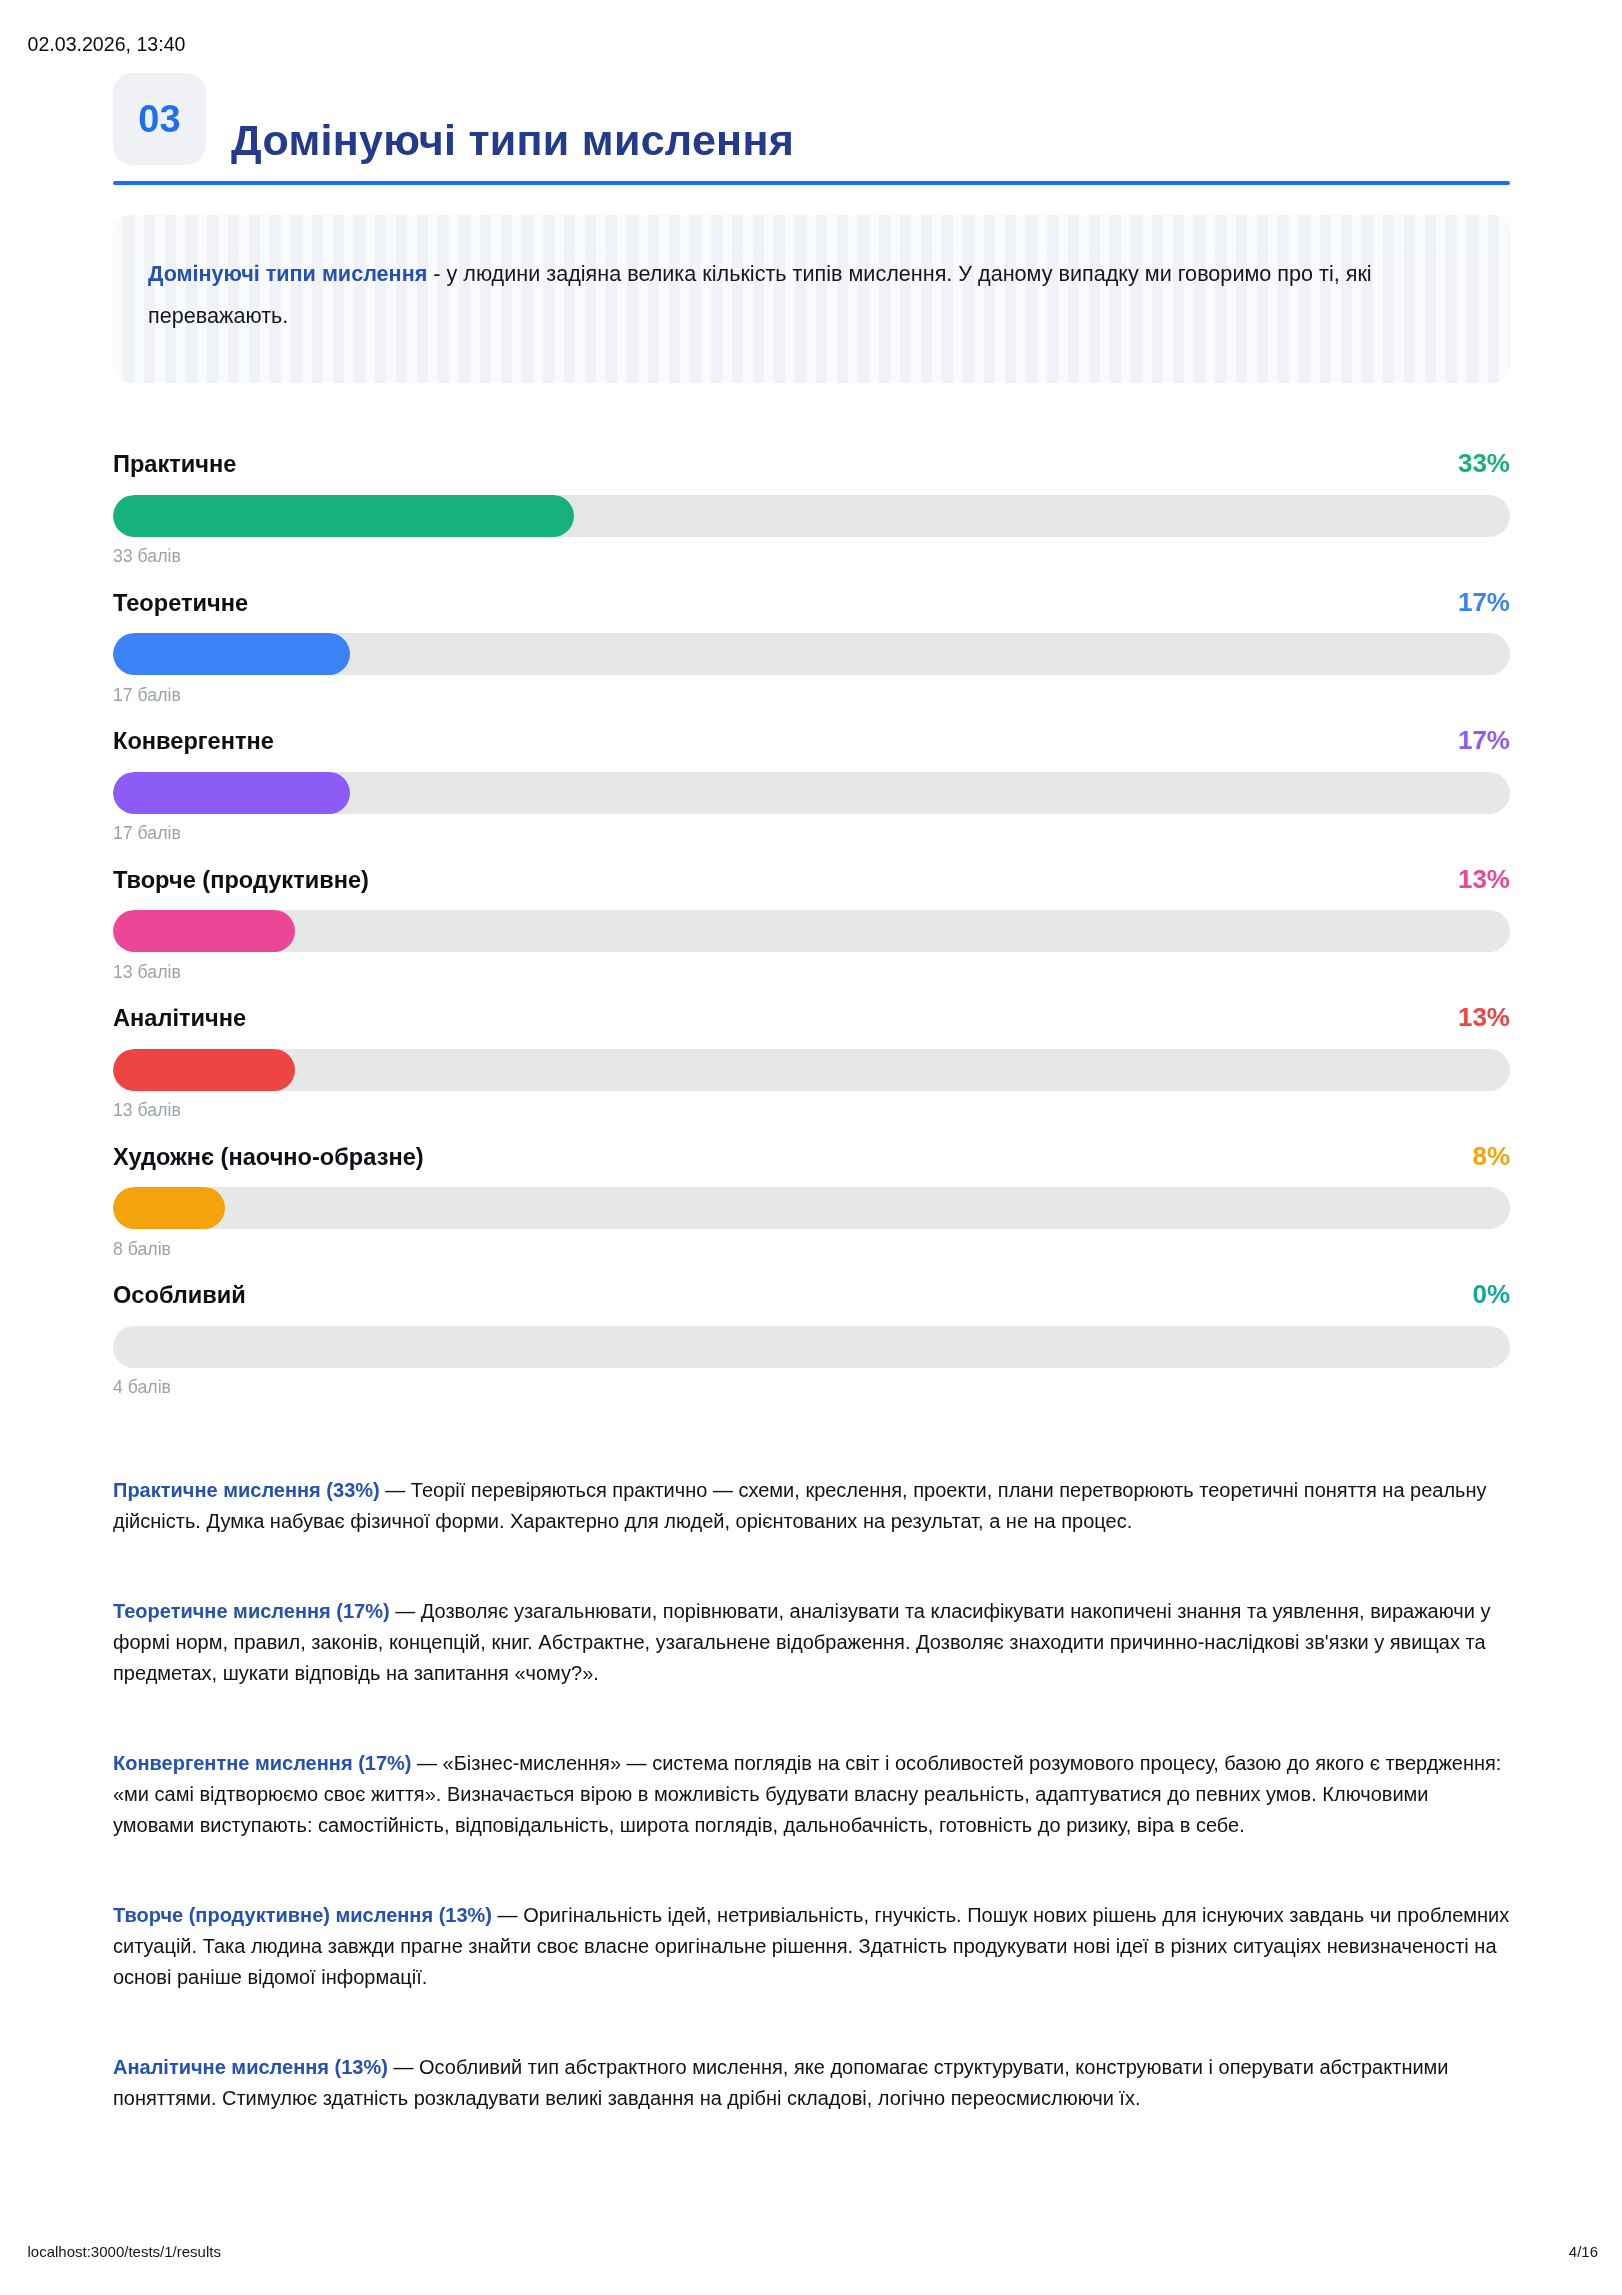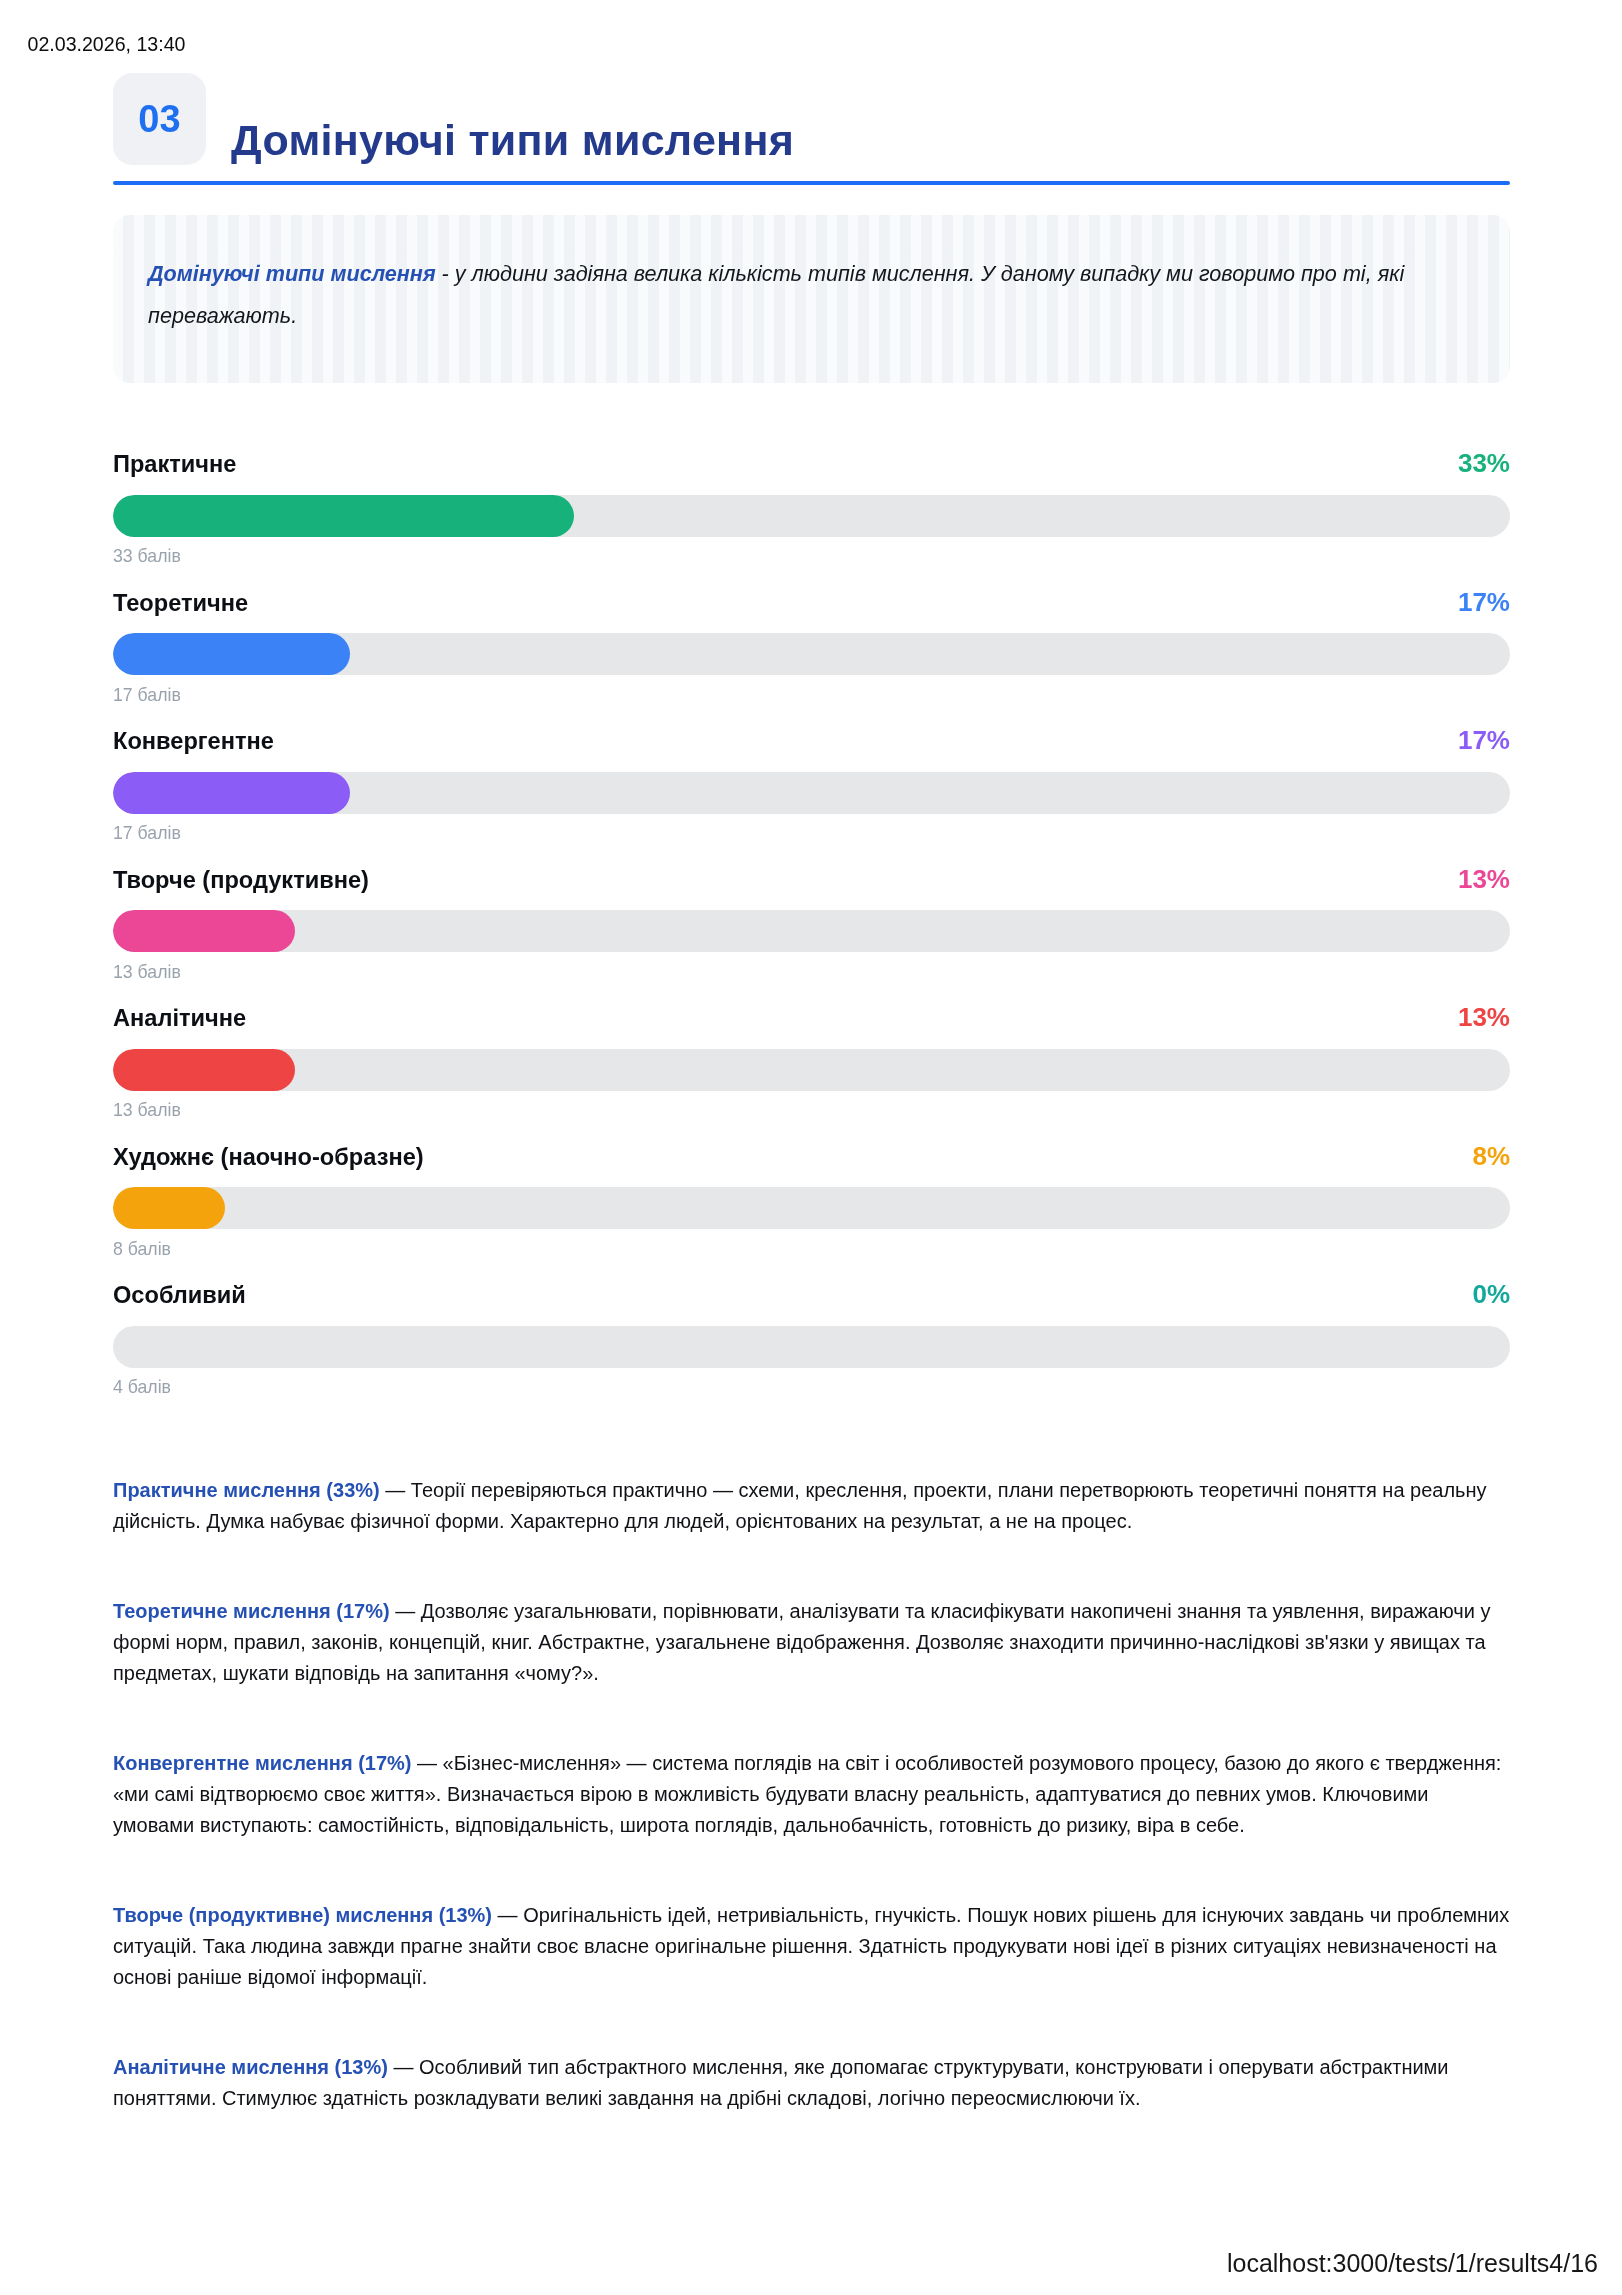--- a/index.html
+++ b/index.html
@@ -36,21 +36,21 @@
 
   
   .intro {
     margin-top: 30px;
     background: #f4f6f8;
     background-image: repeating-linear-gradient(90deg,
       rgba(255,255,255,0.5) 0px, rgba(255,255,255,0.5) 10.5px,
       rgba(222,227,233,0.18) 10.5px, rgba(222,227,233,0.18) 21px);
     border-radius: 17px;
     padding: 38px 35px 46px 35px;
-    font-size: 21.6px; line-height: 42px; color: #13161c; font-style: italic;
+    font-size: 21.6px; line-height: 42px; color: #13161c;
   }
   .intro .lead { color: #2550b4; font-weight: bold; }
 
   
   .bars { margin-top: 65px; }
   .bar-item { margin-bottom: 19.6px; }
   .bar-head { display: flex; justify-content: space-between; align-items: baseline; gap: 34px; }
   .bar-label { font-size: 23.6px; font-weight: 600; color: #0c0f14; }
   .bar-percent { font-size: 26px; font-weight: bold; }
   .bar-track {
@@ -62,22 +62,22 @@
 
   
   .descriptions { margin-top: 77px; }
   .desc { font-size: 20px; line-height: 31px; color: #101217; margin: 0 0 59px 0; }
   .desc:last-child { margin-bottom: 16px; }
   .desc .lead { color: #2550b4; font-weight: bold; }
 
   
   .footer {
     position: absolute; left: 27.5px; right: 24px; top: 2243px;
-    display: flex; justify-content: flex-end; align-items: baseline;
-    font-size: 25px; color: #161616; margin-top: 6px;
+    display: flex; justify-content: space-between; align-items: baseline;
+    font-size: 15px; color: #161616;
   }
 </style>
 </head>
 <body>
 
 <div class="page">
 
   <div class="timestamp">02.03.2026, 13:40</div>
 
   <div class="content">

